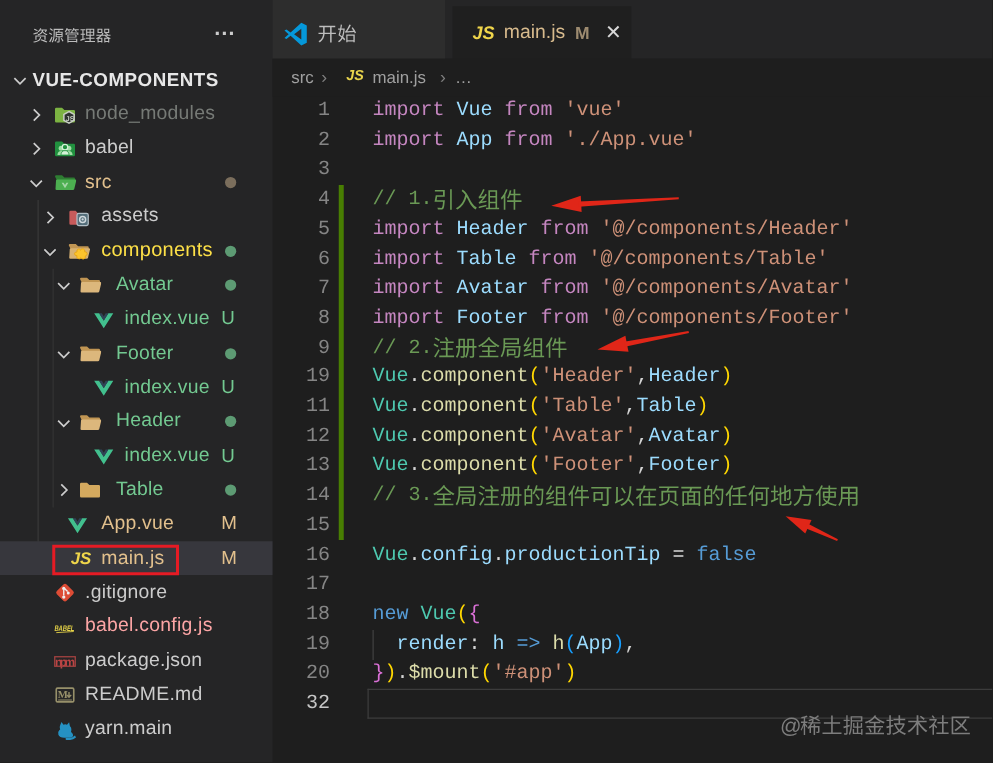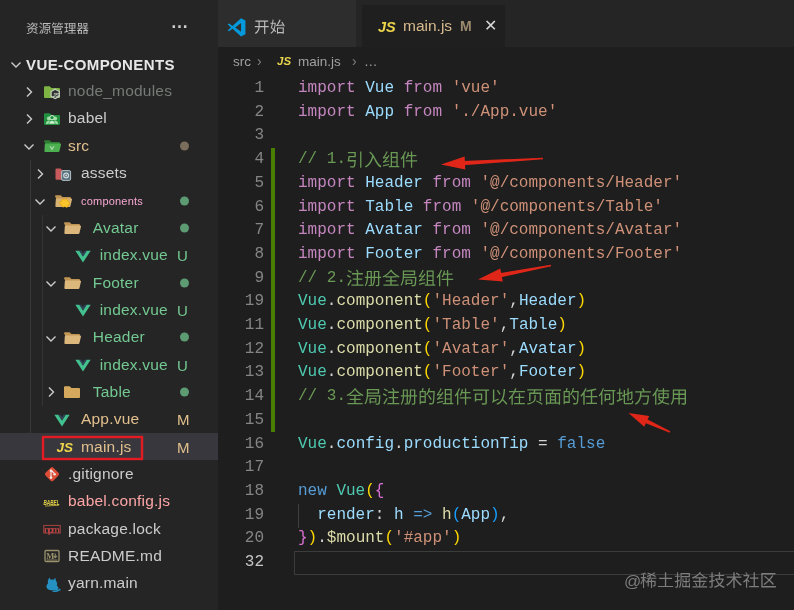--- a/index.html
+++ b/index.html
@@ -134,21 +134,21 @@
       </div>
 <div class="trow" style="top:186.9px">
 <svg class="tw" style="left:31.5px" width="16" height="16" viewBox="0 0 16 16">
           <polyline points="3.5,6.5 8,11 12.5,6.5" fill="none" stroke="#cccccc" stroke-width="1.4"></polyline>
         </svg>
         <svg class="fi" style="left:53.5px" width="18" height="16" viewBox="0 0 18 16">
           <path d="M1 3.2 q0-1 1-1 h4.6 l1.9 1.8 h7.5 q1 0 1 1 v1.2 h-14.5 z" fill="#c09553"></path>
           <path d="M2.6 5.6 h14.6 q1.1 0 .8 1 l-1.6 6.6 q-.2 .8-1.1 .8 h-13 q-1 0-.9-1 l.4-6.6 q.1-.8 .8-.8 z" fill="#d8b272"></path>
           <path d="M7.6 8.6 q-.6-2 1.2-2.4 q1.1-.2 1.7.8 q.8-1.5 2.3-.8 q1.5.7.9 2.2 q1.8-.3 2 1.5 q.2 1.6-1.5 1.9 q.6 1.9-1.2 2.4 q-1.5.4-2.2-1 q-1 1.4-2.5.6 q-1.4-.8-.7-2.3 q-1.9.2-2-1.5 q0-1.5 2-1.4z" fill="#fdc42c" stroke="#e8a50f" stroke-width=".7"></path>
         </svg>
-        <span class="tl" style="left:81px;color:#f9a8d4;font-size:11px">components</span>
+        <span class="tl" style="left:81px;color:#fde047;font-size:16px">components</span>
         <span class="dot" style="background:#73c991"></span>
       </div>
 <div class="trow" style="top:214.2px">
 <svg class="tw" style="left:42.5px" width="16" height="16" viewBox="0 0 16 16">
           <polyline points="3.5,6.5 8,11 12.5,6.5" fill="none" stroke="#cccccc" stroke-width="1.4"></polyline>
         </svg>
         <svg class="fi" style="left:63px" width="18" height="16" viewBox="0 0 18 16">
           <path d="M1 3.2 q0-1 1-1 h4.6 l1.9 1.8 h7.5 q1 0 1 1 v1.2 h-14.5 z" fill="#c09553"></path>
           <path d="M2.6 5.6 h14.6 q1.1 0 .8 1 l-1.6 6.6 q-.2 .8-1.1 .8 h-13 q-1 0-.9-1 l.4-6.6 q.1-.8 .8-.8 z" fill="#dcb77c"></path>
         </svg>
@@ -239,21 +239,21 @@
           <text x="0.5" y="10.8" font-family="Liberation Sans" font-style="italic" font-weight="bold" font-size="6.4" textLength="16" lengthAdjust="spacingAndGlyphs" fill="#e7d448">BABEL</text>
           <path d="M2 12.1 l14-.9" stroke="#e7d448" stroke-width=".7"></path>
         </svg>
         <span class="tl" style="left:68px;color:#fca5a5;font-size:15.5px">babel.config.js</span>
       </div>
 <div class="trow" style="top:515.1px">
 <svg class="fi" style="left:43px" width="18" height="16" viewBox="0 0 18 16">
           <text x="1" y="11.5" font-family="Liberation Sans" font-weight="bold" font-size="9.5" fill="#b44" textLength="16">npm</text>
           <rect x="0.8" y="4.4" width="16.4" height="7.6" fill="none" stroke="#a94442" stroke-width="1"></rect>
         </svg>
-        <span class="tl" style="left:68px;color:#cccccc;font-size:15.5px">package.lock</span>
+        <span class="tl" style="left:68px;color:#cccccc;font-size:15.5px">package.json</span>
       </div>
 <div class="trow" style="top:542.4px">
 <svg class="fi" style="left:43px" width="18" height="16" viewBox="0 0 18 16">
           <rect x="2" y="2.5" width="14" height="11" rx="1" fill="none" stroke="#97906a" stroke-width="1.3"></rect>
           <text x="3.2" y="10.5" font-family="Liberation Serif" font-weight="bold" font-size="8.5" fill="#97906a">M</text>
           <path d="M12.2 5.5 v4.2 m-1.8-1.8 l1.8 1.9 1.8-1.9" stroke="#97906a" stroke-width="1.1" fill="none"></path>
           <path d="M3.5 12 h11" stroke="#97906a" stroke-width=".8"></path>
         </svg>
         <span class="tl" style="left:68px;color:#cccccc;font-size:15.5px">README.md</span>
       </div>

